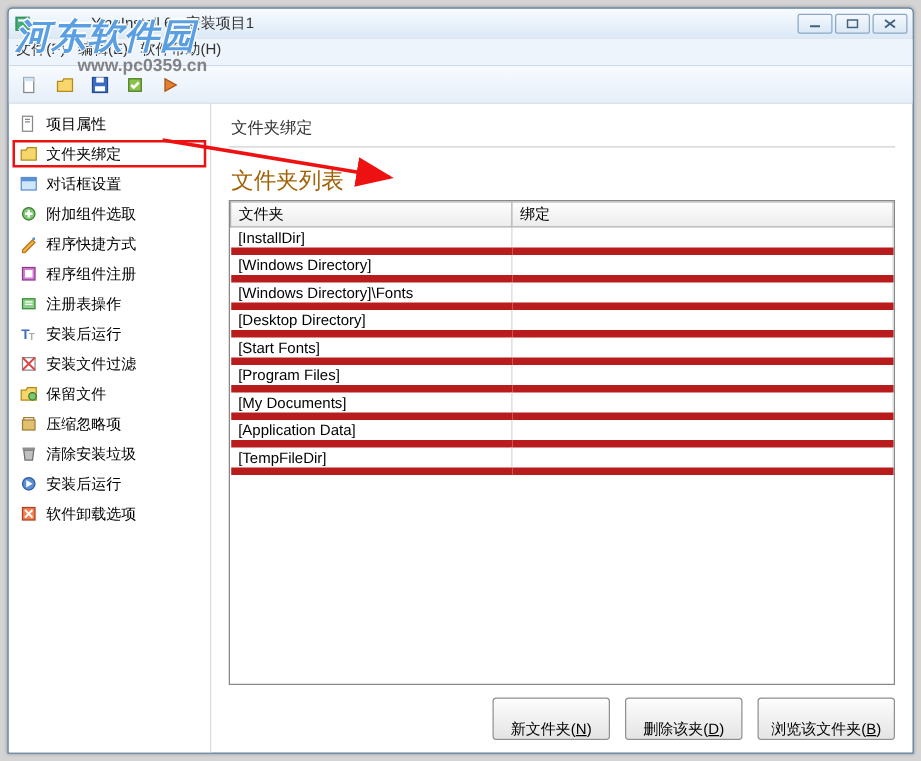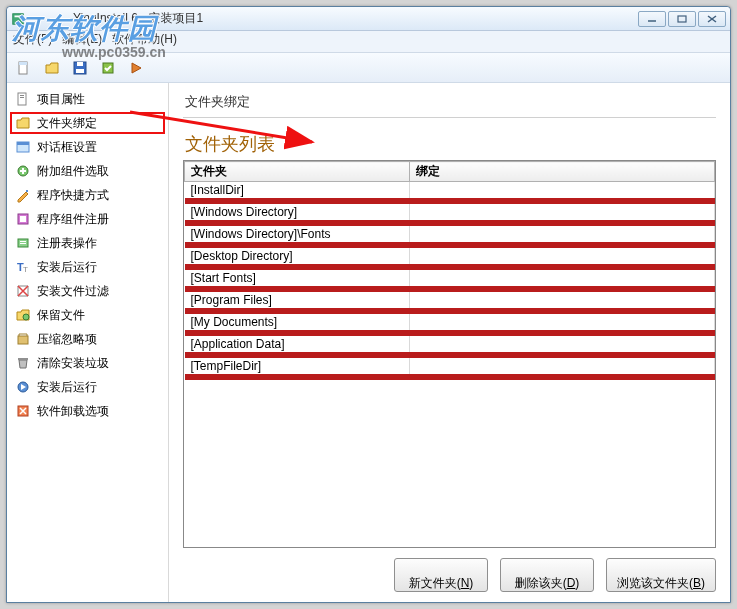--- a/index.html
+++ b/index.html
@@ -18,21 +18,21 @@
 .sidebar { width: 162px; background: #fff; border-right: 1px solid #d9d9d9; padding: 6px 4px; overflow: auto; }
 .navitem { display: flex; align-items: center; gap: 6px; height: 20px; padding: 0 4px; margin-bottom: 4px; cursor: pointer; white-space: nowrap; }
 .navitem.sel { outline: 2px solid #e11; outline-offset: -1px; }
 .navitem .nico { width: 16px; height: 16px; display: flex; align-items: center; justify-content: center; }
 .main { flex: 1; display: flex; flex-direction: column; padding: 10px 14px 10px 14px; }
 .main-title { font-size: 13px; color: #333; padding: 0 0 6px 2px; }
 .main-hr { border: 0; border-top: 1px solid #d0d0d0; margin-bottom: 14px; }
 .list-label { font-size: 18px; color: #a16207; margin-bottom: 4px; padding-left: 2px; }
 .table-wrap { flex: 1; border: 1px solid #888; background: #fff; overflow: auto; }
 table { border-collapse: collapse; width: 100%; }
-th { background: linear-gradient(#fdfdfd,#ececec); border: 1px solid #b0b0b0; font-weight: bold; font-size: 12px; text-align: left; padding: 1px 6px; height: 18px; }
+th { background: linear-gradient(#fdfdfd,#ececec); border: 1px solid #b0b0b0; font-weight: normal; font-size: 12px; text-align: left; padding: 1px 6px; height: 18px; }
 td { border-bottom: 6px solid #b91c1c; border-right: 1px solid #d9d9d9; font-size: 12px; padding: 1px 6px; height: 17px; }
 td:first-child { width: 225px; }
 .btnrow { display: flex; justify-content: flex-end; gap: 12px; padding-top: 10px; }
 .btn { min-width: 94px; height: 24px; border: 1px solid #8f8f8f; border-radius: 3px; background: linear-gradient(#fdfdfd,#e4e4e4); font-size: 12px; padding: 16px 10px; cursor: pointer; }
 .btn u { text-decoration: underline; }
 .watermark { position: absolute; left: 12px; top: 10px; pointer-events: none; z-index: 50; }
 .wm1 { font-family: "SimHei","Microsoft YaHei"; font-size: 28px; font-weight: bold; font-style: italic; color: rgba(0,108,210,.65); text-shadow: 1px 0 #fff,-1px 0 #fff,0 1px #fff,0 -1px #fff; letter-spacing: 1px; }
 .wm2 { font-family: Arial; font-size: 14px; font-weight: bold; color: rgba(70,70,70,.65); margin-top: -4px; margin-left: 50px; }
 .arrow { position: absolute; left: 124px; top: 100px; width: 200px; height: 60px; pointer-events: none; z-index: 40; }
 

